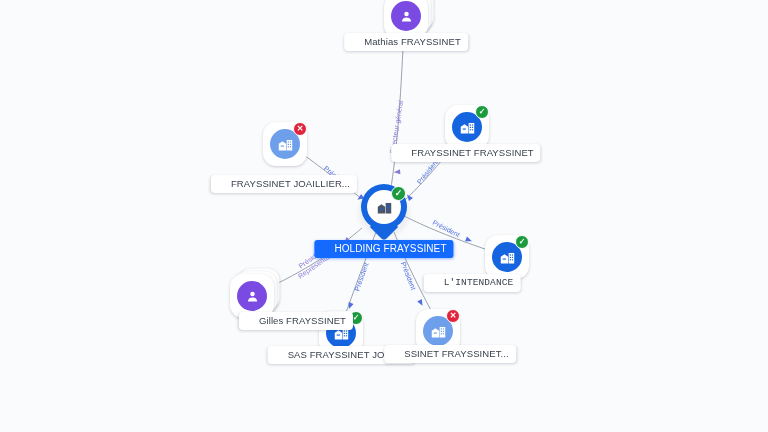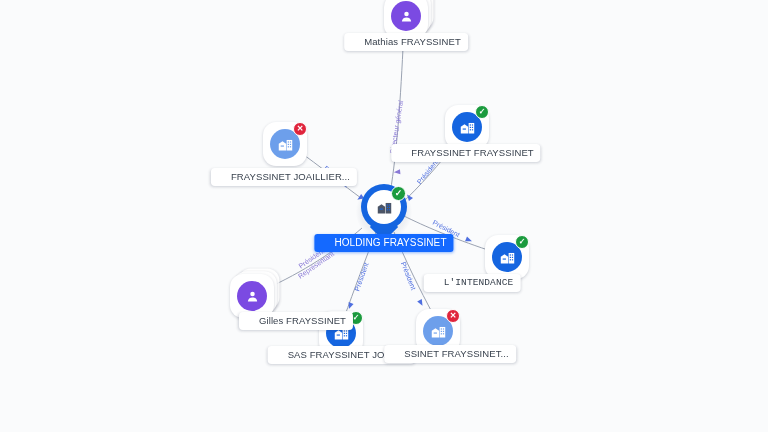--- a/index.html
+++ b/index.html
@@ -277,21 +277,21 @@
               <path d="M5.2 13.4h4.6v1.6H5.2z" fill="#1565e0"></path>
             </svg>
           </div>
           <div class="badge ok">✓</div>
         </div>
       </div>
     </div>
   <div id="label-layer">
       <div class="label" style="left: 406px; top: 33px;">Mathias FRAYSSINET</div>
       <div class="label" style="left: 466px; top: 144px;">FRAYSSINET FRAYSSINET</div>
-      <div class="label" style="left: 284px; top: 168px;">FRAYSSINET JOAILLIER...</div>
+      <div class="label" style="left: 284px; top: 175px;">FRAYSSINET JOAILLIER...</div>
       <div class="label" style="left: 472px; top: 274px; font-family: Liberation Mono, monospace;">L'INTENDANCE</div>
       <div class="label" style="left: 252px; top: 312px; margin-left: 44px;">Gilles FRAYSSINET</div>
       <div class="label" style="left: 341px; top: 346px;">SAS FRAYSSINET JOAIL...</div>
       <div class="label" style="left: 450px; top: 345px;">SSINET FRAYSSINET...</div>
-      <div class="label selected" style="left: 384px; top: 234px;">HOLDING FRAYSSINET</div>
+      <div class="label selected" style="left: 384px; top: 240px;">HOLDING FRAYSSINET</div>
     </div>
 
 </div>
 
 </body></html>

